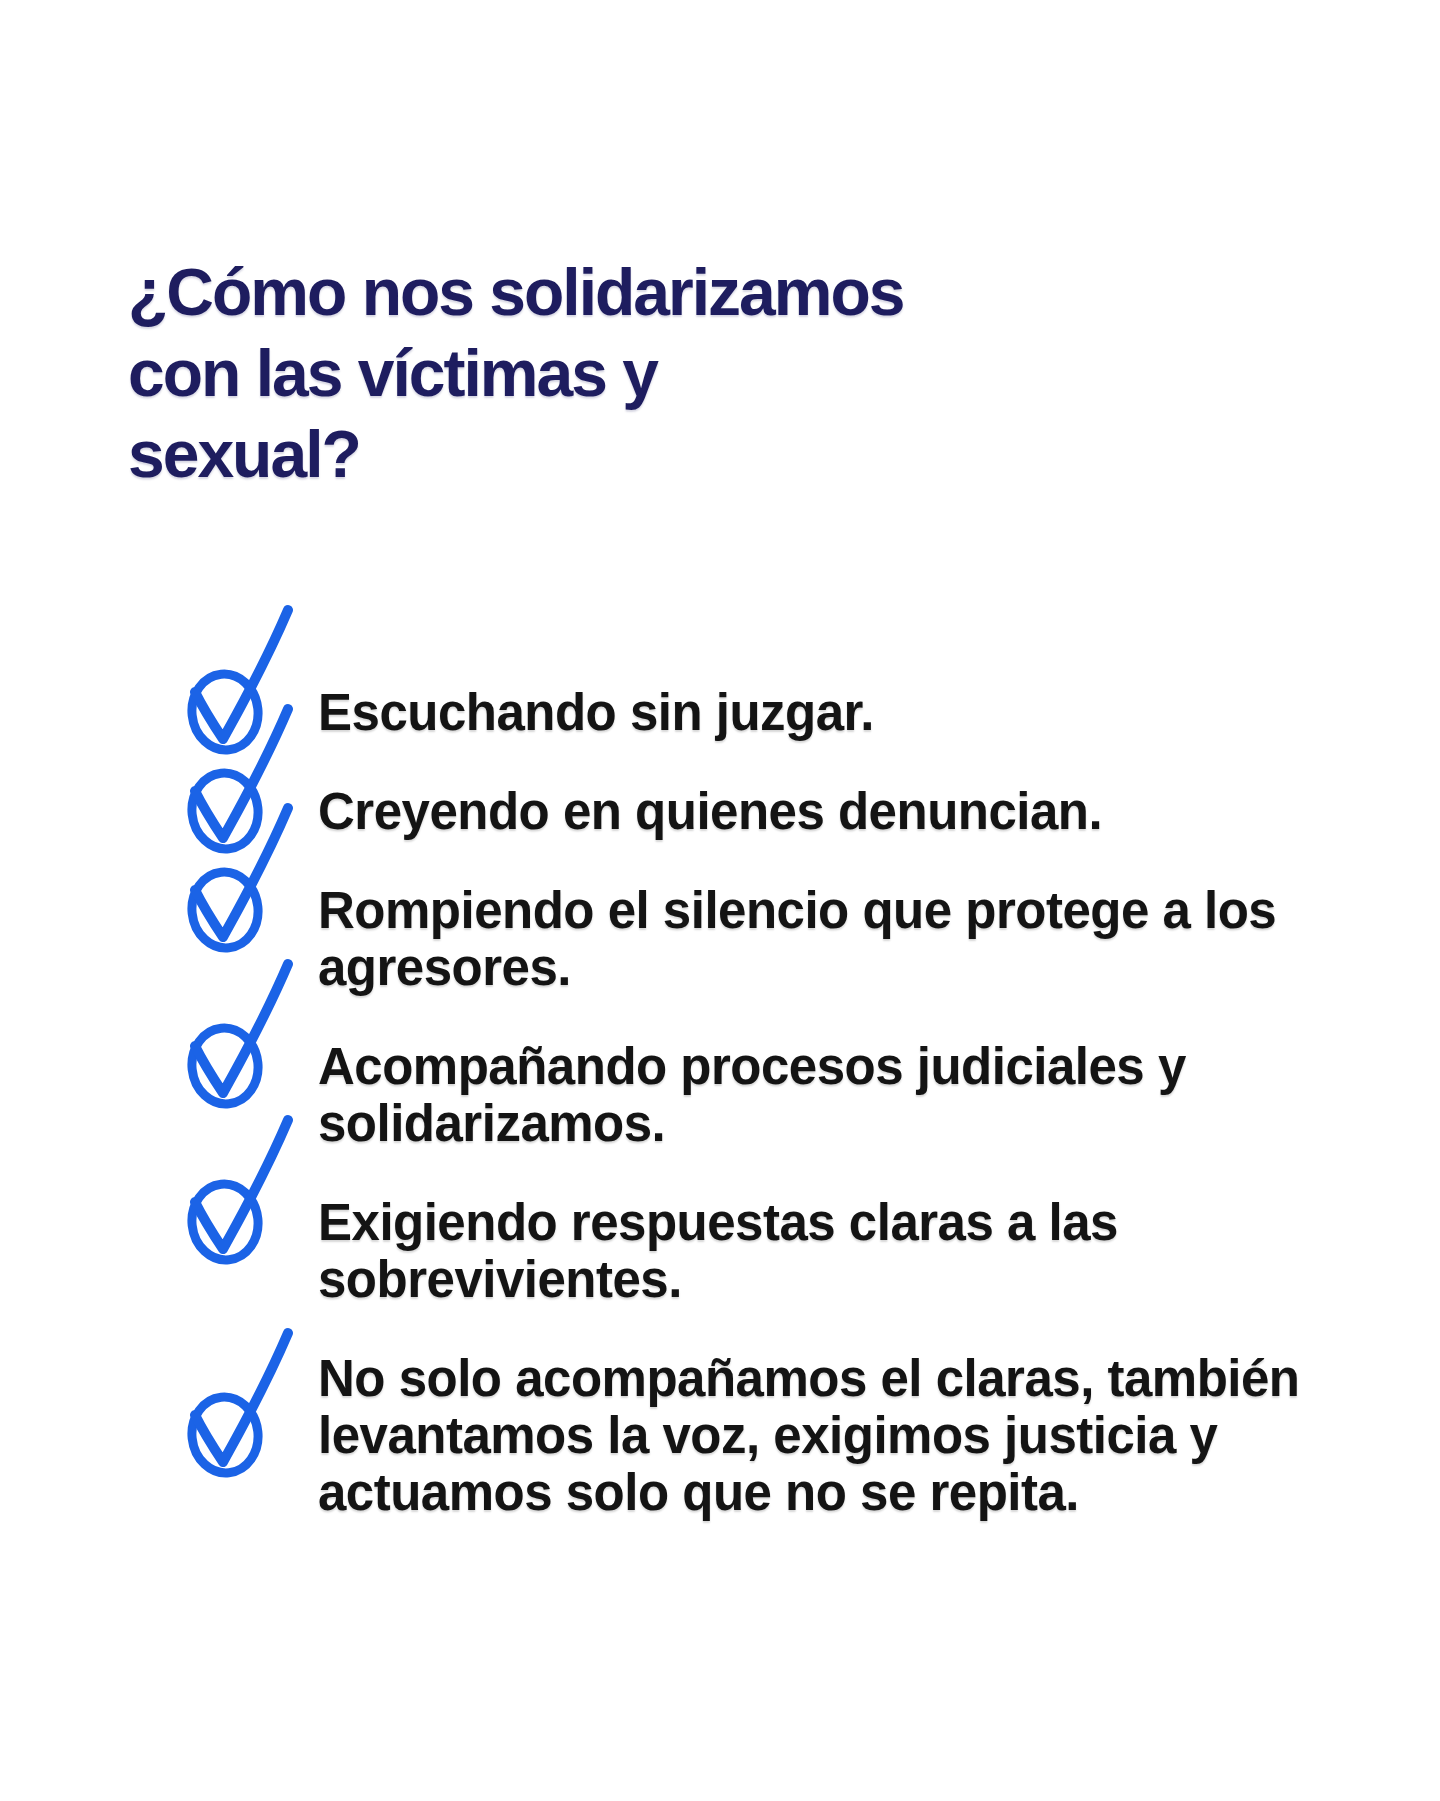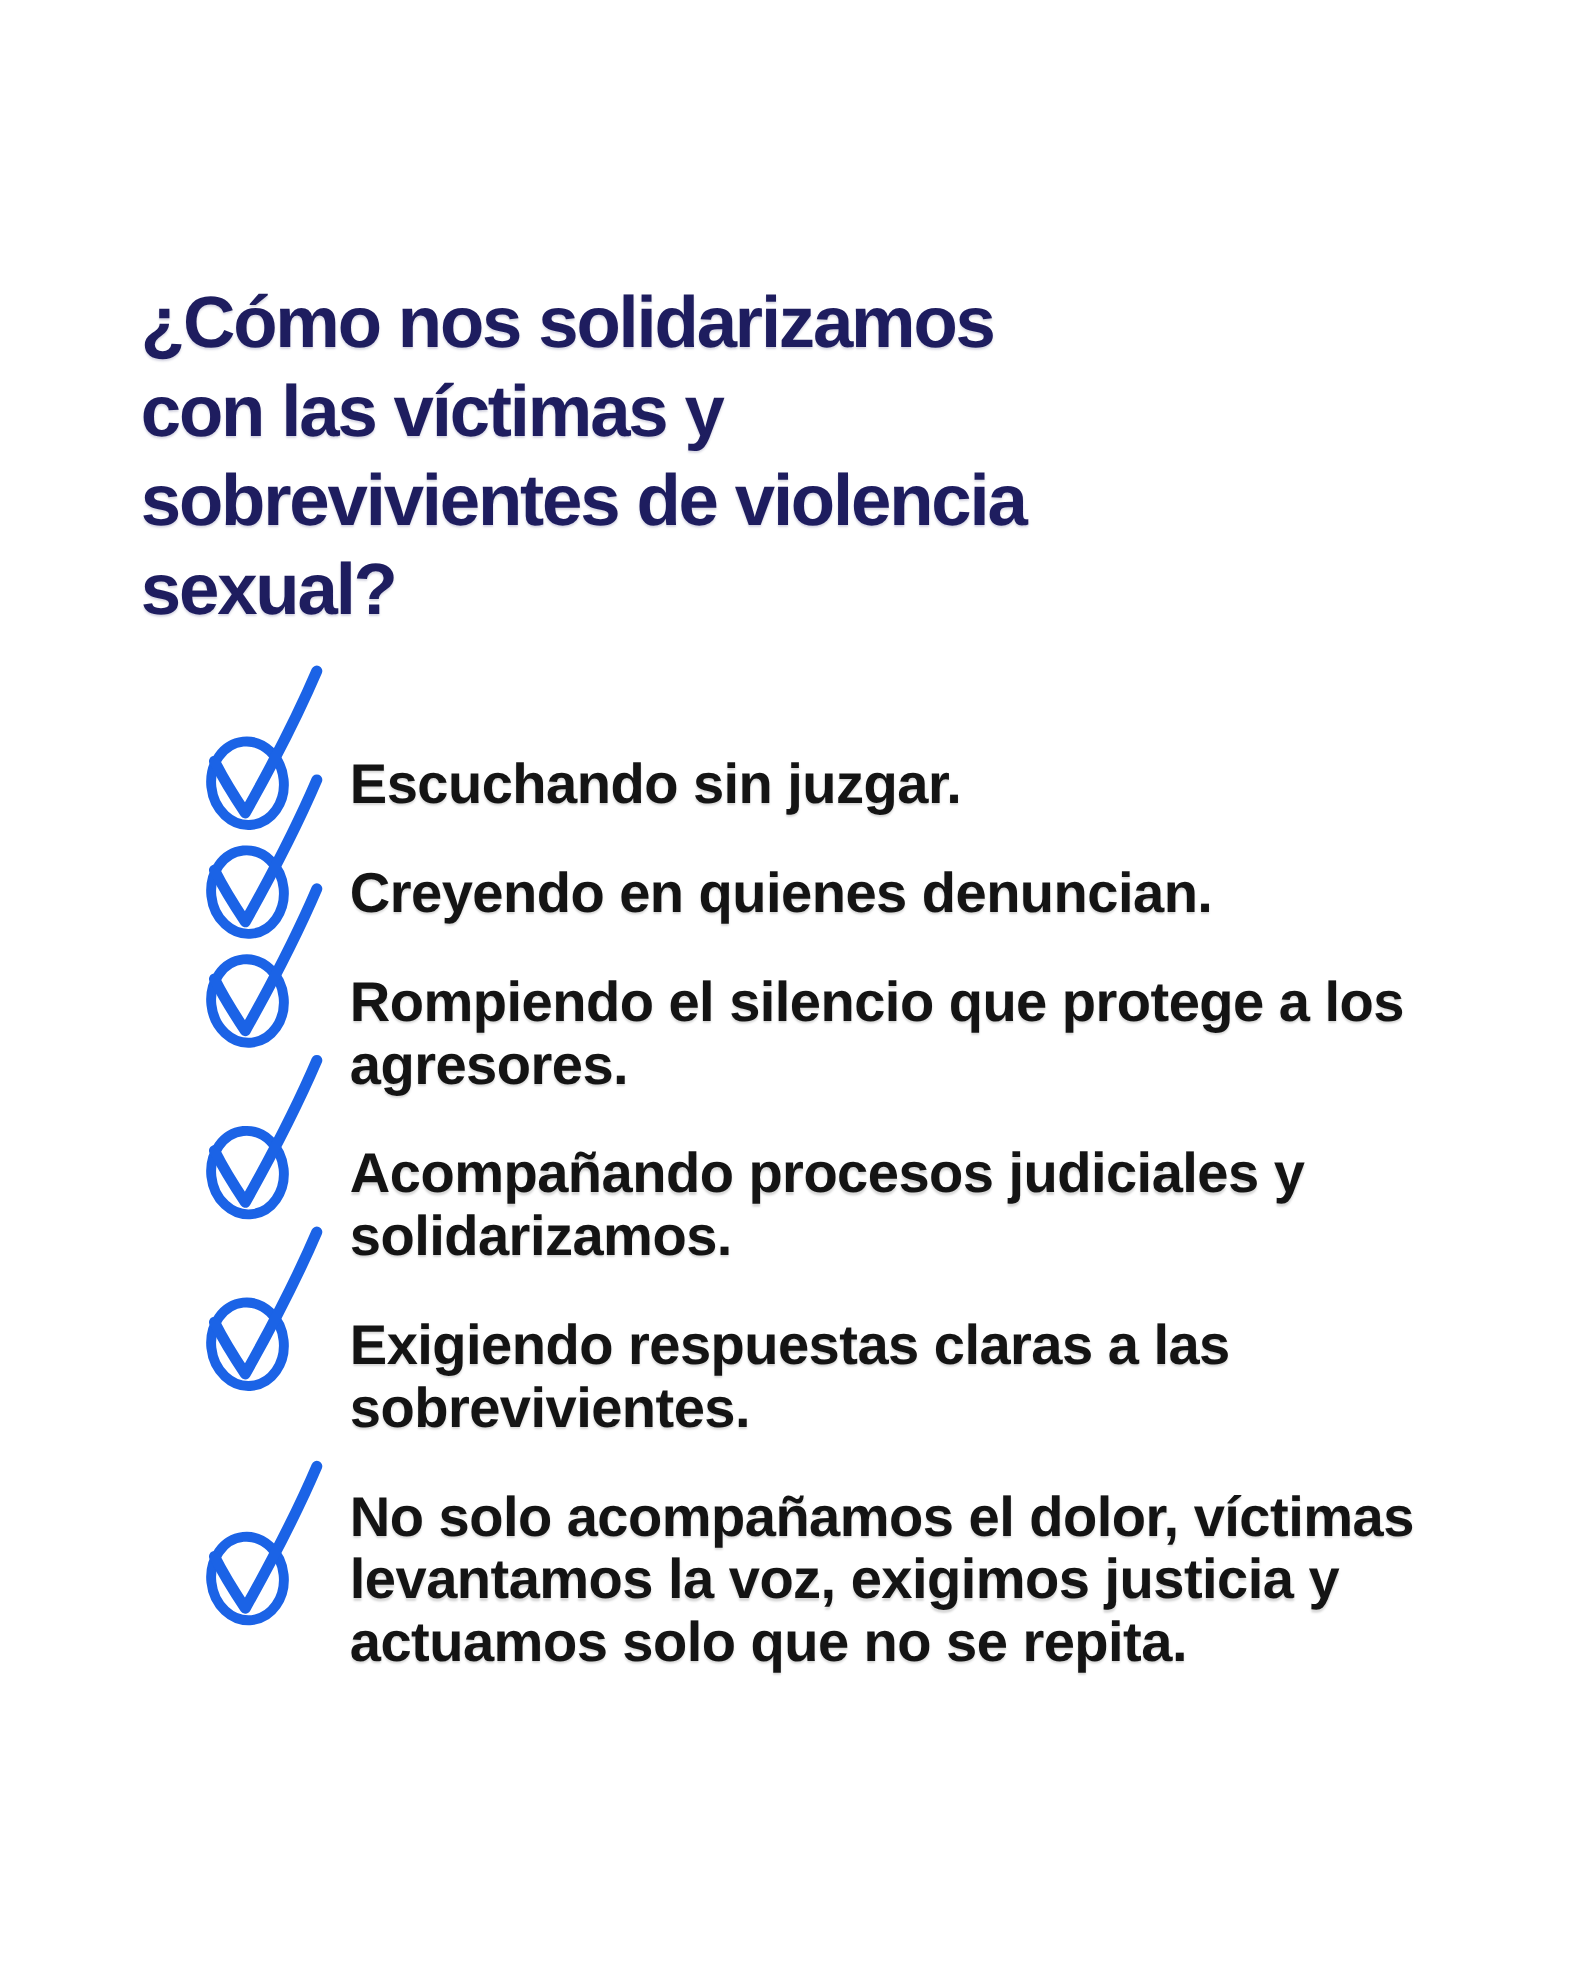--- a/index.html
+++ b/index.html
@@ -54,21 +54,20 @@
   .check-icon svg { overflow: visible; display: block; }
 </style>
 </head>
 <body>
 
 <div class="page">
 
   <h1 class="title">
     <div>¿Cómo nos solidarizamos</div>
     <div>con las víctimas y</div>
-    <div>sobrevivientes de violencia</div>
     <div>sexual?</div>
   </h1>
 
   <div class="checklist">
 
     <div class="check-item">
       <span class="check-icon">
         <svg width="118" height="168" viewBox="0 0 118 168" fill="none" xmlns="http://www.w3.org/2000/svg">
           <ellipse cx="46" cy="116" rx="33" ry="38" stroke="currentColor" stroke-width="9" transform="rotate(-6 46 116)"></ellipse>
           <path d="M 16 96 Q 26 116 44 143 Q 85 70 109 14" stroke="currentColor" stroke-width="10" stroke-linecap="round" stroke-linejoin="round"></path>
@@ -120,19 +119,19 @@
       <div class="item-line">sobrevivientes.</div>
     </div>
 
     <div class="check-item">
       <span class="check-icon align-line2">
         <svg width="118" height="168" viewBox="0 0 118 168" fill="none" xmlns="http://www.w3.org/2000/svg">
           <ellipse cx="46" cy="116" rx="33" ry="38" stroke="currentColor" stroke-width="9" transform="rotate(-6 46 116)"></ellipse>
           <path d="M 16 96 Q 26 116 44 143 Q 85 70 109 14" stroke="currentColor" stroke-width="10" stroke-linecap="round" stroke-linejoin="round"></path>
         </svg>
       </span>
-      <div class="item-line">No solo acompañamos el dolor, víctimas</div>
+      <div class="item-line">No solo acompañamos el claras, también</div>
       <div class="item-line">levantamos la voz, exigimos justicia y</div>
       <div class="item-line">actuamos solo que no se repita.</div>
     </div>
 
   </div>
 </div>
 
 </body></html>

